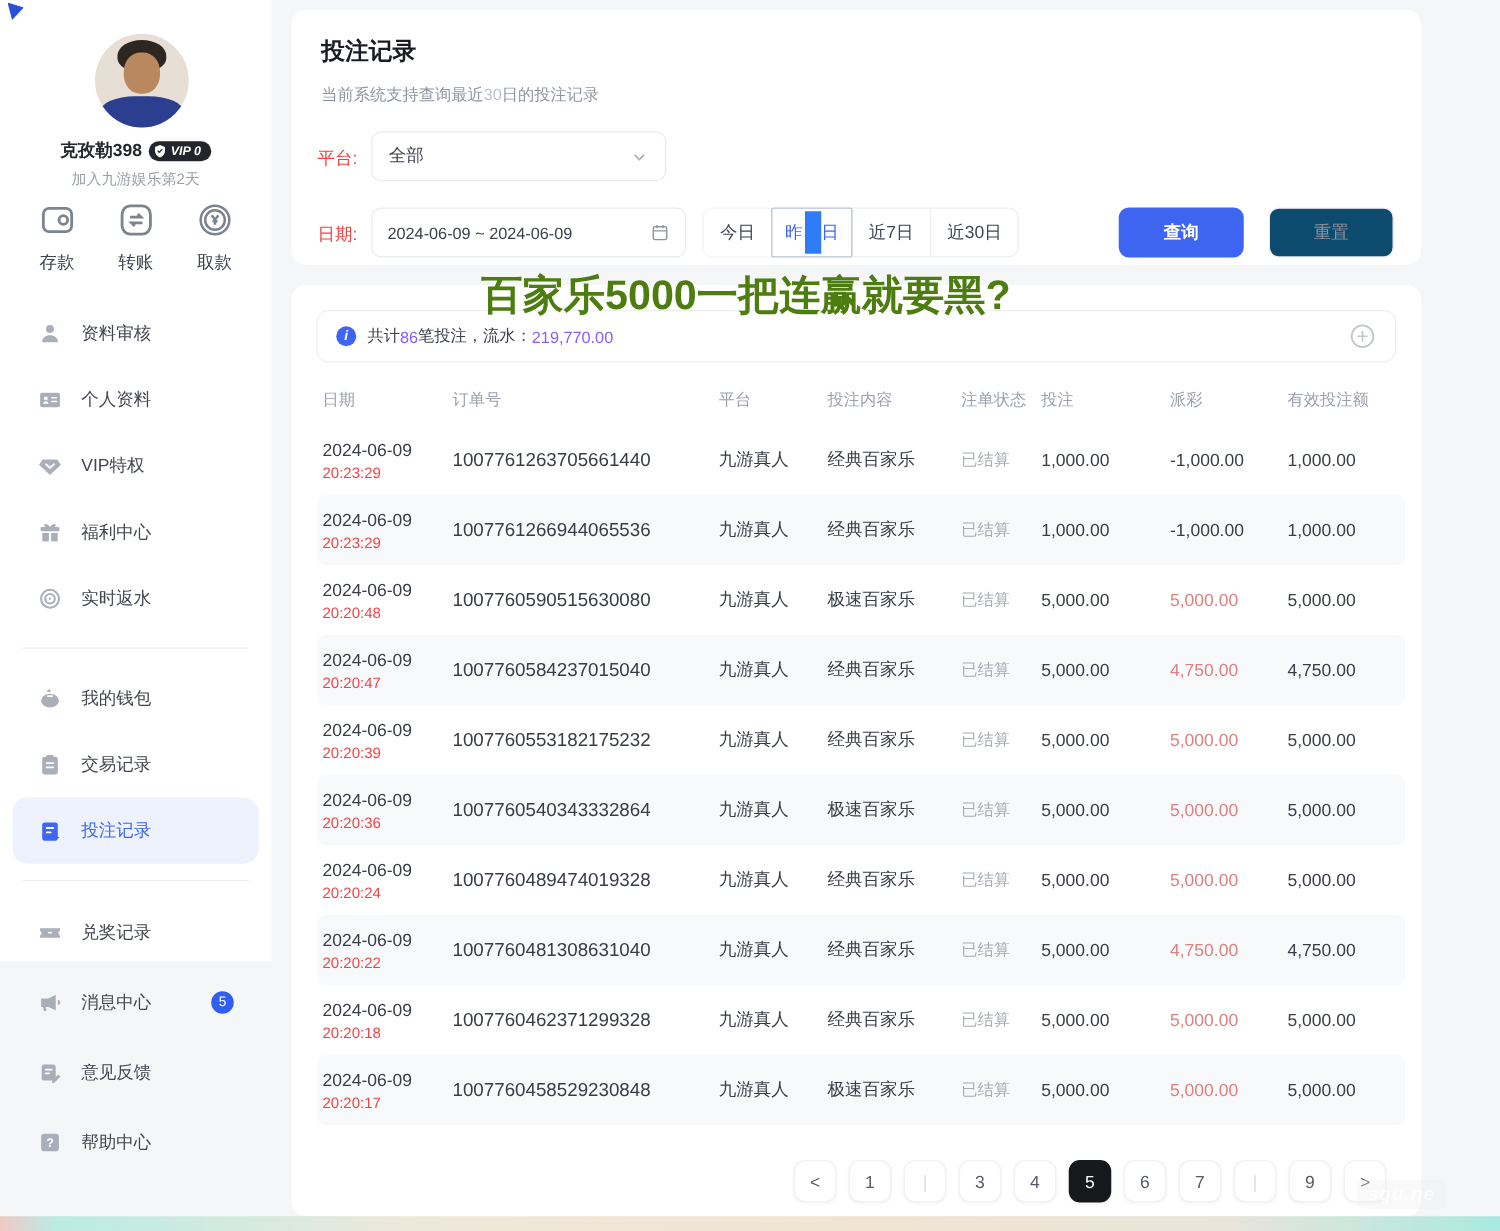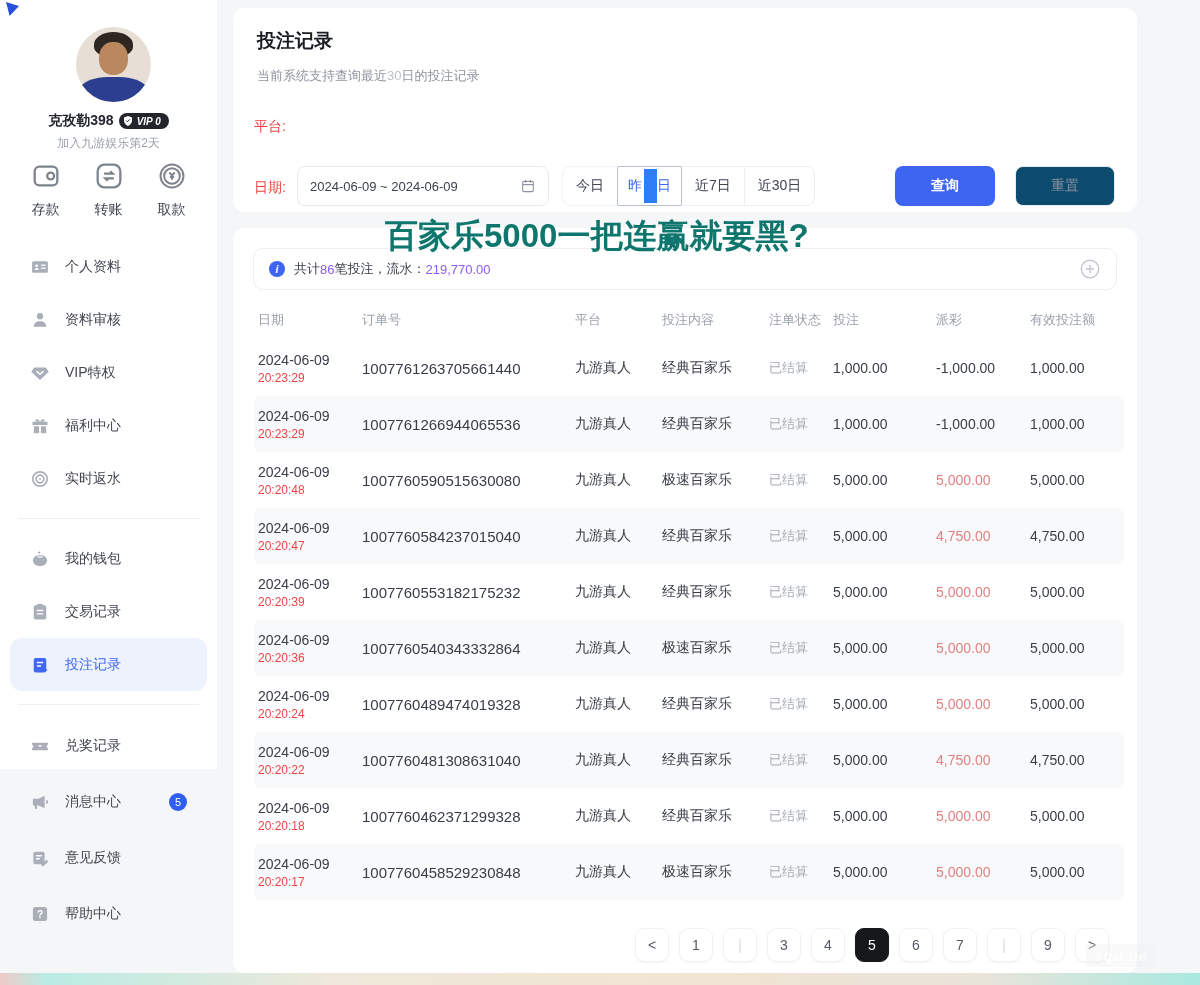--- a/index.html
+++ b/index.html
@@ -76,21 +76,21 @@
 .td.red{color:#df8181}
 .d1{font-size:14px;color:#383d46}
 .d2{font-size:12px;color:#ef4444;margin-top:3px}
 
 .pager{position:absolute;right:28px;top:700px;display:flex;gap:10px}
 .pg{width:34px;height:34px;border-radius:9px;background:#fff;border:1px solid #f1f2f5;box-shadow:0 1px 2px rgba(0,0,0,.04);font-size:14px;color:#555b66;display:flex;align-items:center;justify-content:center;cursor:pointer;position:relative;font-family:inherit}
 .pg.active{background:#17181c;color:#fff;border-color:#17181c}
 .pg-ellipsis .bar{color:#d9dce1}
 .pg-ellipsis .dots{position:absolute;left:50%;transform:translateX(-50%);bottom:-17px;font-size:11px;color:#9aa0a8;letter-spacing:1px}
 
-.overlay-text{position:absolute;left:385px;top:214px;font-size:33px;font-weight:bold;color:#0f766e;white-space:nowrap}
+.overlay-text{position:absolute;left:385px;top:214px;font-size:33px;font-weight:bold;color:#4d7c0f;white-space:nowrap}
 .watermark{position:absolute;left:1086px;top:944px;font-size:15px;font-weight:bold;font-style:italic;color:rgba(255,255,255,.72);background:rgba(238,238,238,.35);padding:3px 8px;border-radius:4px;letter-spacing:1px}
 .strip{position:absolute;left:0;bottom:0;width:1200px;height:12px;background:linear-gradient(90deg,#f0c9c6 0,#b9ece4 45px,#efe8da 28%,#f1e4d2 58%,#e9e4da 82%,#a9e9e0 100%)}
 </style>
 </head>
 <body>
 
 <div class="stage">
 
   <aside class="sidebar">
     <div class="avatar">
@@ -132,37 +132,37 @@
               <circle cx="12" cy="12" r="5.9"></circle>
               <path d="M10 9.2l2 2.6 2-2.6M12 11.8v3M10.5 12.8h3"></path>
             </svg></span>
           <div class="qa-lb">取款</div>
         </div>
       </div>
     <nav class="side-nav" id="side-nav">
         <div class="nav-group g0">
           <div class="nav-item">
             <span class="nav-ic"><svg viewBox="0 0 24 24" fill="currentColor">
+                <circle cx="12" cy="7.5" r="3.8"></circle>
+                <path d="M4.5 19.8c0-4 3.4-6.3 7.5-6.3s7.5 2.3 7.5 6.3v.4h-15z"></path>
+              </svg></span>
+            <span class="nav-lb">资料审核</span>
+          </div>
+          <div class="nav-item">
+            <span class="nav-ic"><svg viewBox="0 0 24 24" fill="currentColor">
                 <rect x="2.5" y="5" width="19" height="14" rx="2"></rect>
                 <circle cx="8" cy="10.5" r="1.8" fill="#fff"></circle>
                 <path d="M5.4 15.6c.4-1.7 1.6-2.4 2.6-2.4s2.2.7 2.6 2.4z" fill="#fff"></path>
                 <rect x="13" y="9" width="6" height="1.6" rx=".8" fill="#fff"></rect>
                 <rect x="13" y="12.6" width="6" height="1.6" rx=".8" fill="#fff"></rect>
               </svg></span>
             <span class="nav-lb">个人资料</span>
           </div>
           <div class="nav-item">
             <span class="nav-ic"><svg viewBox="0 0 24 24" fill="currentColor">
-                <circle cx="12" cy="7.5" r="3.8"></circle>
-                <path d="M4.5 19.8c0-4 3.4-6.3 7.5-6.3s7.5 2.3 7.5 6.3v.4h-15z"></path>
-              </svg></span>
-            <span class="nav-lb">资料审核</span>
-          </div>
-          <div class="nav-item">
-            <span class="nav-ic"><svg viewBox="0 0 24 24" fill="currentColor">
                 <path d="M5 5.5h14l3.5 5L12 20.5 1.5 10.5z"></path>
                 <path d="M8.3 10.2l3.7 3.3 3.7-3.3" stroke="#fff" stroke-width="1.9" fill="none" stroke-linecap="round"></path>
               </svg></span>
             <span class="nav-lb">VIP特权</span>
           </div>
           <div class="nav-item">
             <span class="nav-ic"><svg viewBox="0 0 24 24" fill="currentColor">
                 <rect x="3" y="6.8" width="18" height="4" rx="1"></rect>
                 <rect x="4.6" y="12.4" width="6.3" height="8.2"></rect>
                 <rect x="13.1" y="12.4" width="6.3" height="8.2"></rect>
@@ -244,20 +244,26 @@
         </div>
       </nav>
   </aside>
 
   <div class="corner-mark"></div>
 
   <section class="card card1">
     <h1 class="page-title">投注记录</h1>
     <div class="page-sub"><span>当前系统支持查询最近</span><span class="hl">30</span><span>日的投注记录</span></div>
     <span class="f-label lb-platform">平台:</span>
+    <div class="select">
+      <span>全部</span>
+      <span class="chev"><svg viewBox="0 0 24 24" fill="none" stroke="currentColor" stroke-width="2">
+            <path d="M6 9.5l6 6 6-6"></path>
+          </svg></span>
+    </div>
     <span class="f-label lb-date">日期:</span>
     <div class="datebox">
       <span>2024-06-09  ~  2024-06-09</span>
       <span class="cal"><svg viewBox="0 0 24 24" fill="none" stroke="currentColor" stroke-width="1.7">
             <rect x="4" y="5" width="16" height="15.5" rx="2"></rect>
             <path d="M4 10h16M8.5 3v4M15.5 3v4"></path>
           </svg></span>
     </div>
     <div class="range-group" id="range-group">
         <button class="range-btn">今日</button>

